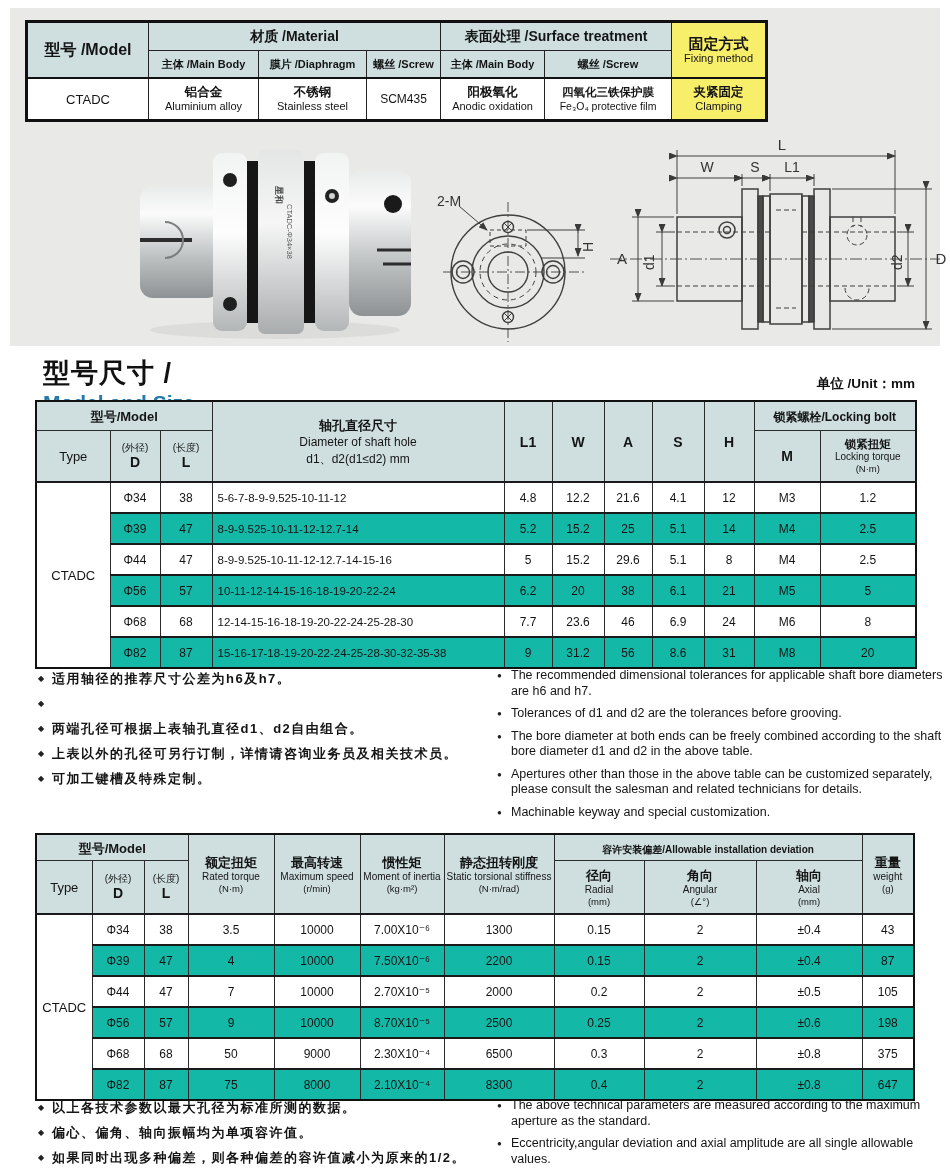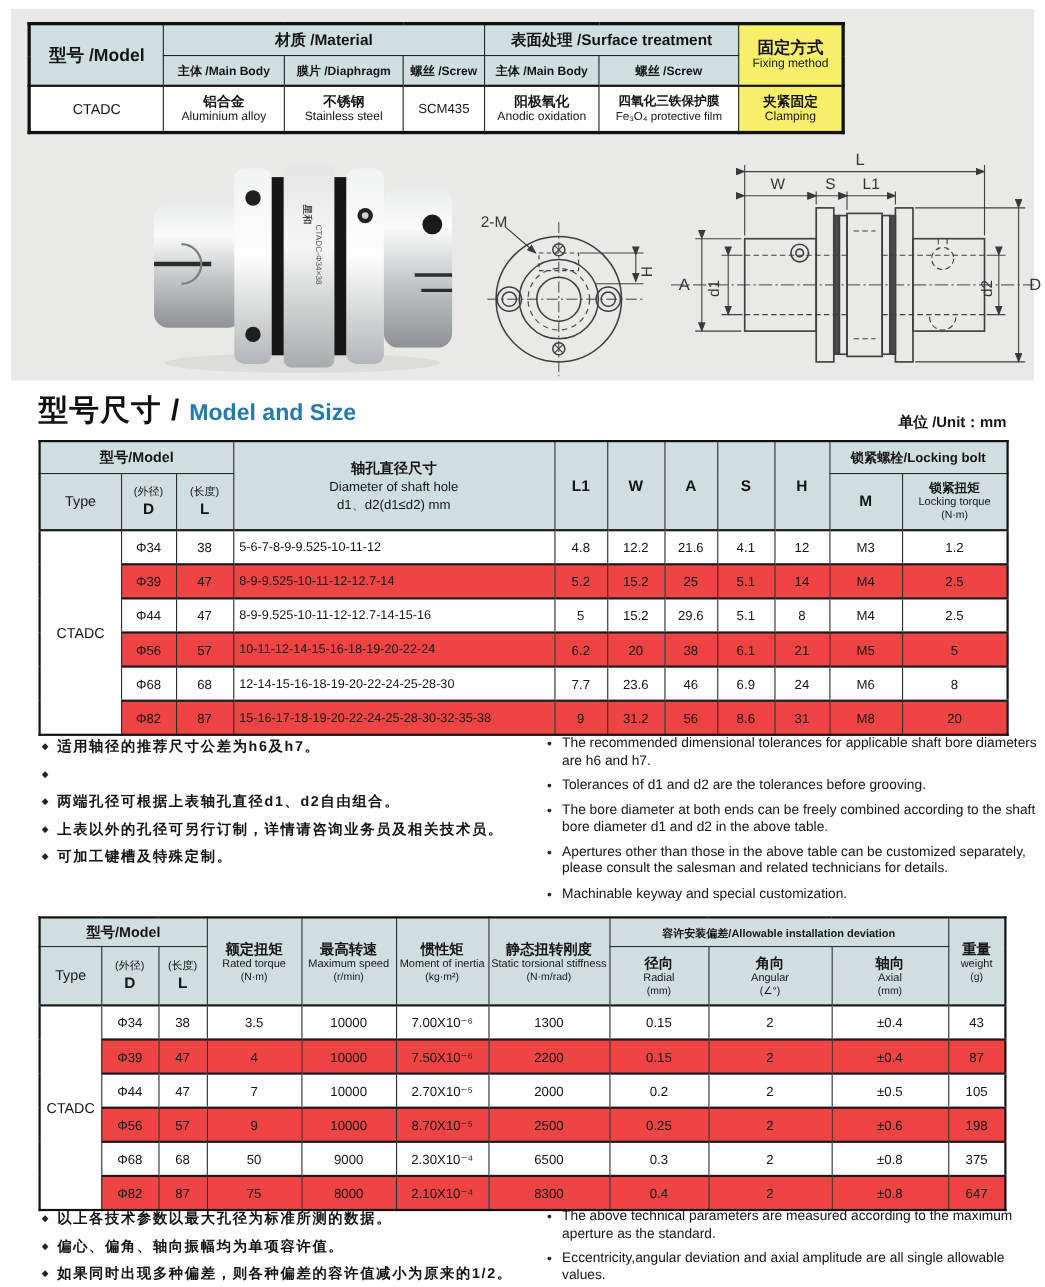--- a/index.html
+++ b/index.html
@@ -23,32 +23,32 @@
   .mat-table tr.mat-h1 td{height:27px;}
   .mat-table tr.mat-h2 td{height:26px;}
   .mat-table tr.mat-data td{height:40px;}
   
   .photo-svg{position:absolute;left:115px;top:100px;}
   .front-svg{position:absolute;left:425px;top:176px;}
   .side-svg{position:absolute;left:582px;top:112px;}
   .dim-text{font-family:"Liberation Sans",sans-serif;font-size:14px;fill:#333;}
   .dim-text-lg{font-family:"Liberation Sans",sans-serif;font-size:15px;fill:#333;}
   
-  .sec-title{position:absolute;left:35px;display:flex;align-items:baseline;}
+  .sec-title{position:absolute;left:35px;display:flex;align-items:baseline;flex-direction:column;}
   .sec-title .cn{font-size:27px;font-weight:bold;color:#111;letter-spacing:1px;}
   .sec-title .en{font-size:21px;font-weight:bold;color:#2579ab;margin-left:8px;}
   .unit-label{position:absolute;right:35px;font-size:13.5px;font-weight:bold;color:#111;}
   
   .data-table{position:absolute;left:35px;border-collapse:collapse;table-layout:fixed;border:2.5px solid #111;}
   .data-table td,.data-table th{border:1px solid #2b2b2b;text-align:center;vertical-align:middle;
         padding:0;font-weight:normal;}
   .data-table thead td{background:#cfdfe0;}
   .data-table thead{border-bottom:2.5px solid #111;margin-left:18px;}
   .data-table tbody td{font-size:12px;height:29px;border-top:2px solid #1a1a1a;background:#fff;}
-  .data-table tbody tr.alt td{background:#ef4444;}
+  .data-table tbody tr.alt td{background:#14b8a6;}
   .data-table tbody td.type-cell{background:#fff;font-size:13px;}
   .data-table tbody td.bores{text-align:left;padding-left:5px;font-size:11.5px;}
   .h-cn{font-size:13px;font-weight:bold;line-height:17px;}
   .h-cn-sm{font-size:11.5px;font-weight:bold;line-height:14px;}
   .h-en{font-size:11px;line-height:14px;}
   .h-en-sm{font-size:10px;line-height:12px;}
   .h-unit{font-size:9.5px;line-height:12px;}
   .h-letter{font-size:14px;font-weight:bold;}
   .h-paren{font-size:10px;line-height:12px;}
   .size-table .r1 td{height:28px;}

